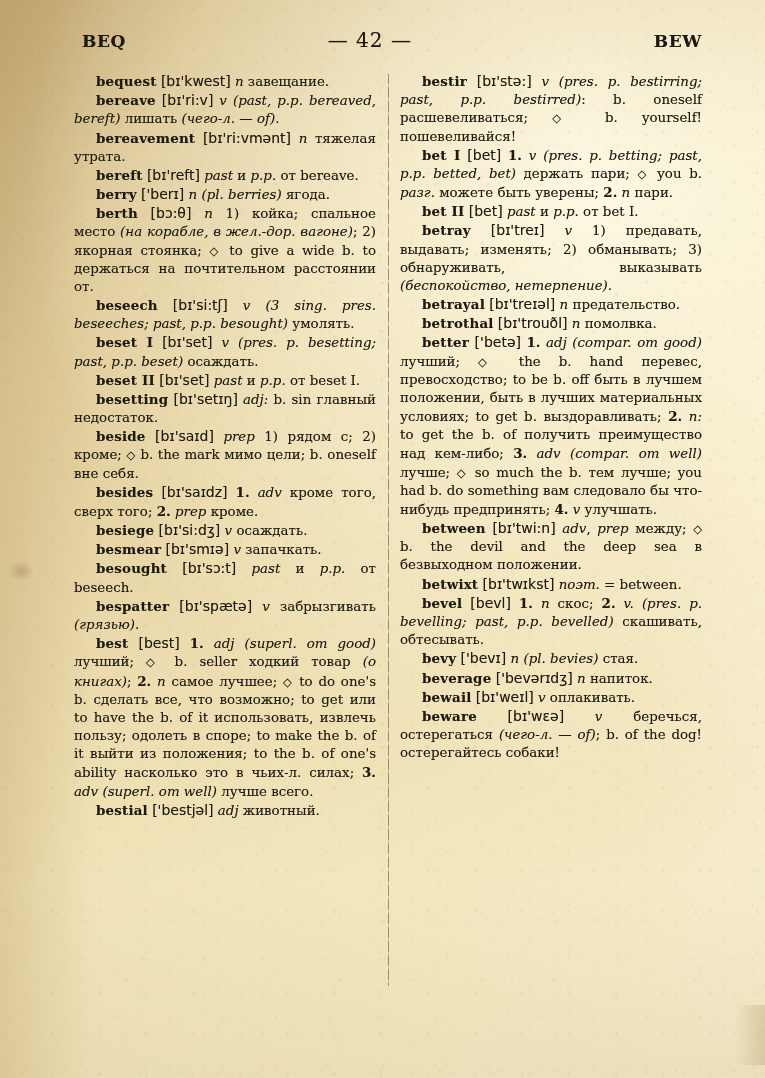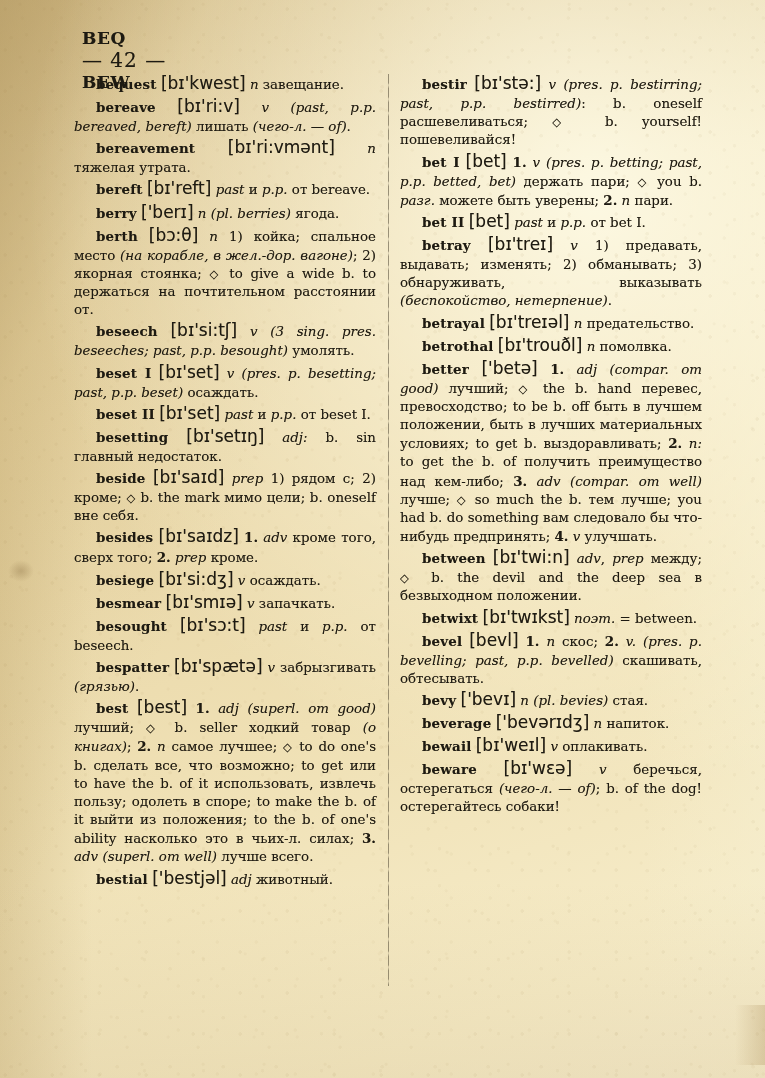--- a/index.html
+++ b/index.html
@@ -110,29 +110,28 @@
         rgba(48,40,24,0.10) 11px,
         rgba(48,40,24,0.55) 14px);
     opacity: 0.75;
   }
 
   .entry {
     margin: 0;
     text-indent: 22px;
   }
   .hw { font-weight: bold; letter-spacing: 0.2px; }
-  .ipa { font-family: "DejaVu Sans", "Liberation Sans", sans-serif; font-size: 17px; }
+  .ipa { font-family: "DejaVu Sans", "Liberation Sans", sans-serif; font-size: 14px; }
   .it  { font-style: italic; }
   .num { font-weight: bold; }
   .dia { font-family: "DejaVu Sans", sans-serif; font-size: 11.5px; vertical-align: 0.5px; }
 
   
   .column, #running-head {
     text-shadow: 0 0 0.6px rgba(60,45,20,0.45);
-    flex-direction: column;
   }
 </style>
 </head>
 <body>
 
 <div id="page">
 
   <div id="grain"></div>
   <div id="blotch-left"></div>
   <div id="blotch-right"></div>

